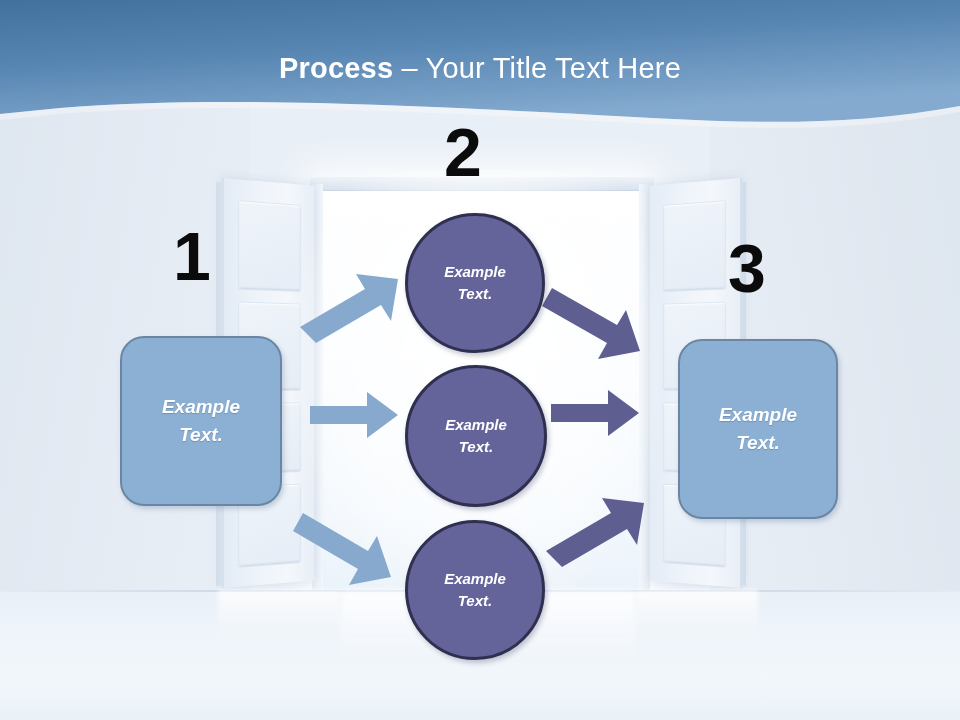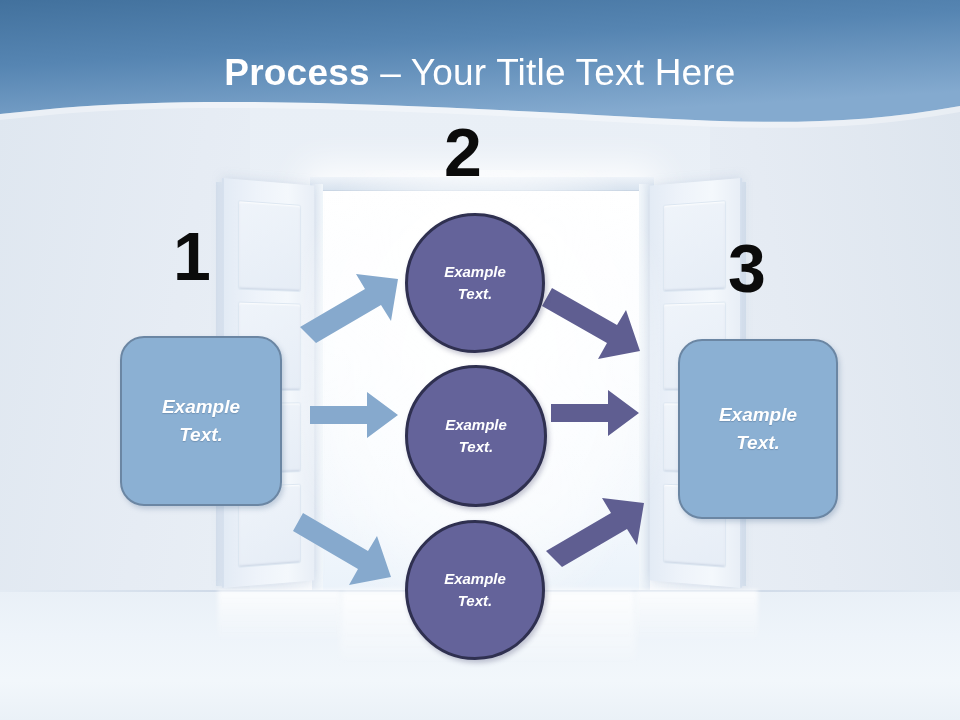--- a/index.html
+++ b/index.html
@@ -161,21 +161,21 @@
     width: 960px; height: 145px;
     overflow: hidden;
   }
   .header svg { display: block; }
 
   .title {
     position: absolute;
     left: 0; top: 52px;
     width: 960px;
     text-align: center;
-    font-size: 37px;
+    font-size: 29px;
     color: #ffffff;
     letter-spacing: .2px;
     white-space: nowrap;
   }
   .title .strong { font-weight: bold; }
   .title .light { font-weight: normal; }
 
   
   .step-num {
     position: absolute;

